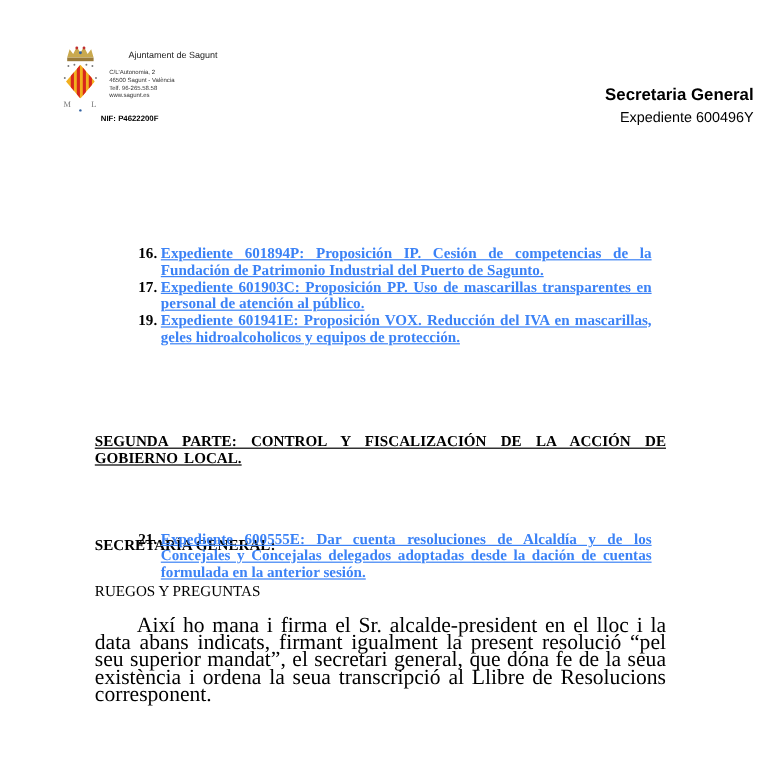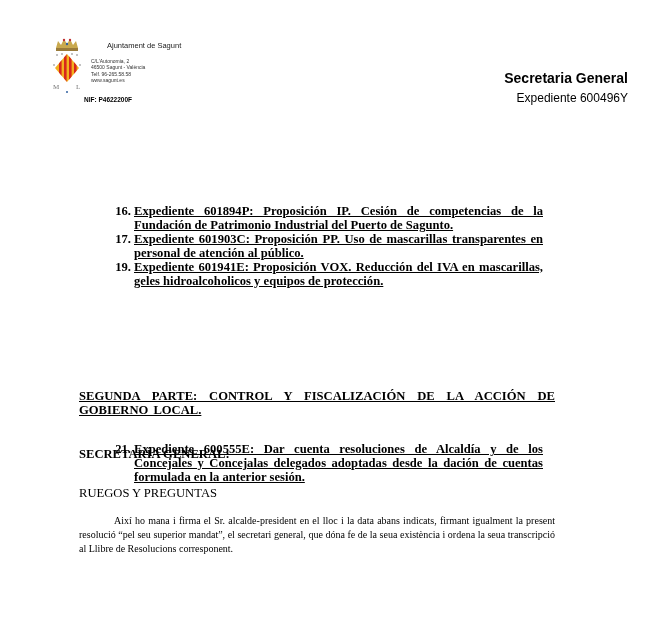--- a/index.html
+++ b/index.html
@@ -10,27 +10,27 @@
   .addr { position:absolute; left:91px; top:58px; font-family:"Liberation Sans", sans-serif; font-size:5px; line-height:6.3px; color:#333; }
   .nif { position:absolute; left:84px; top:96px; font-family:"Liberation Sans", sans-serif; font-size:6.5px; font-weight:bold; color:#000; }
 
   .sec-title { position:absolute; right:22px; top:70px; font-family:Liberation Sans, sans-serif; font-size:14px; font-weight:bold; }
   .exp-num { position:absolute; right:22px; top:91px; font-family:"Liberation Sans", sans-serif; font-size:12px; }
 
   .content { position:absolute; left:79px; top:193px; width:476px; font-size:12.6px; line-height:13.9px; }
   .items { margin:12px; padding:0; list-style:none; }
   .item { display:flex; font-weight:bold; }
   .item .num { width:40px; text-align:right; padding-right:3px; flex:none; }
-  .item a { color:#000000; text-decoration:underline; text-align:justify; flex:1; cursor:pointer; }
+  .item a { color:#3b82f6; text-decoration:underline; text-align:justify; flex:1; cursor:pointer; }
 
-  .section2 { position:absolute; left:79px; top:361px; width:476px; font-weight:bold; font-size:12.6px; line-height:14px; text-decoration:underline; text-align:justify; word-spacing:2px;margin-top:28px; }
+  .section2 { position:absolute; left:79px; top:361px; width:476px; font-weight:bold; font-size:12.6px; line-height:14px; text-decoration:underline; text-align:justify; word-spacing:2px; }
   .secgen { position:absolute; left:79px; top:417px; font-weight:bold; font-size:12.6px;margin-top:30px; }
   .items21 { position:absolute; left:79px; top:431px; width:476px; font-size:12.6px; line-height:13.9px; }
   .ruegos { position:absolute; left:79px; top:486px; font-weight:normal; font-size:12.6px; }
-  .para { position:absolute; left:79px; top:514px; width:476px; font-size:10px; line-height:14.2px; text-align:justify; text-indent:35px; }
+  .para { position:absolute; left:79px; top:514px; width:476px; font-size:18px; line-height:14.2px; text-align:justify; text-indent:35px; }
 </style>
 </head>
 <body>
 
 <svg class="logo" viewBox="0 0 32 56">
 
   <path d="M5 10 L7 3 L10 7 L13 1 L16 6 L19 1 L22 7 L25 3 L27 10 Z" fill="#c9a94e"></path>
   <rect x="5" y="10" width="22" height="3" fill="#9a7b3a"></rect>
   <circle cx="13" cy="2" r="1.2" fill="#c03030"></circle>
   <circle cx="19" cy="2" r="1.2" fill="#c03030"></circle>

